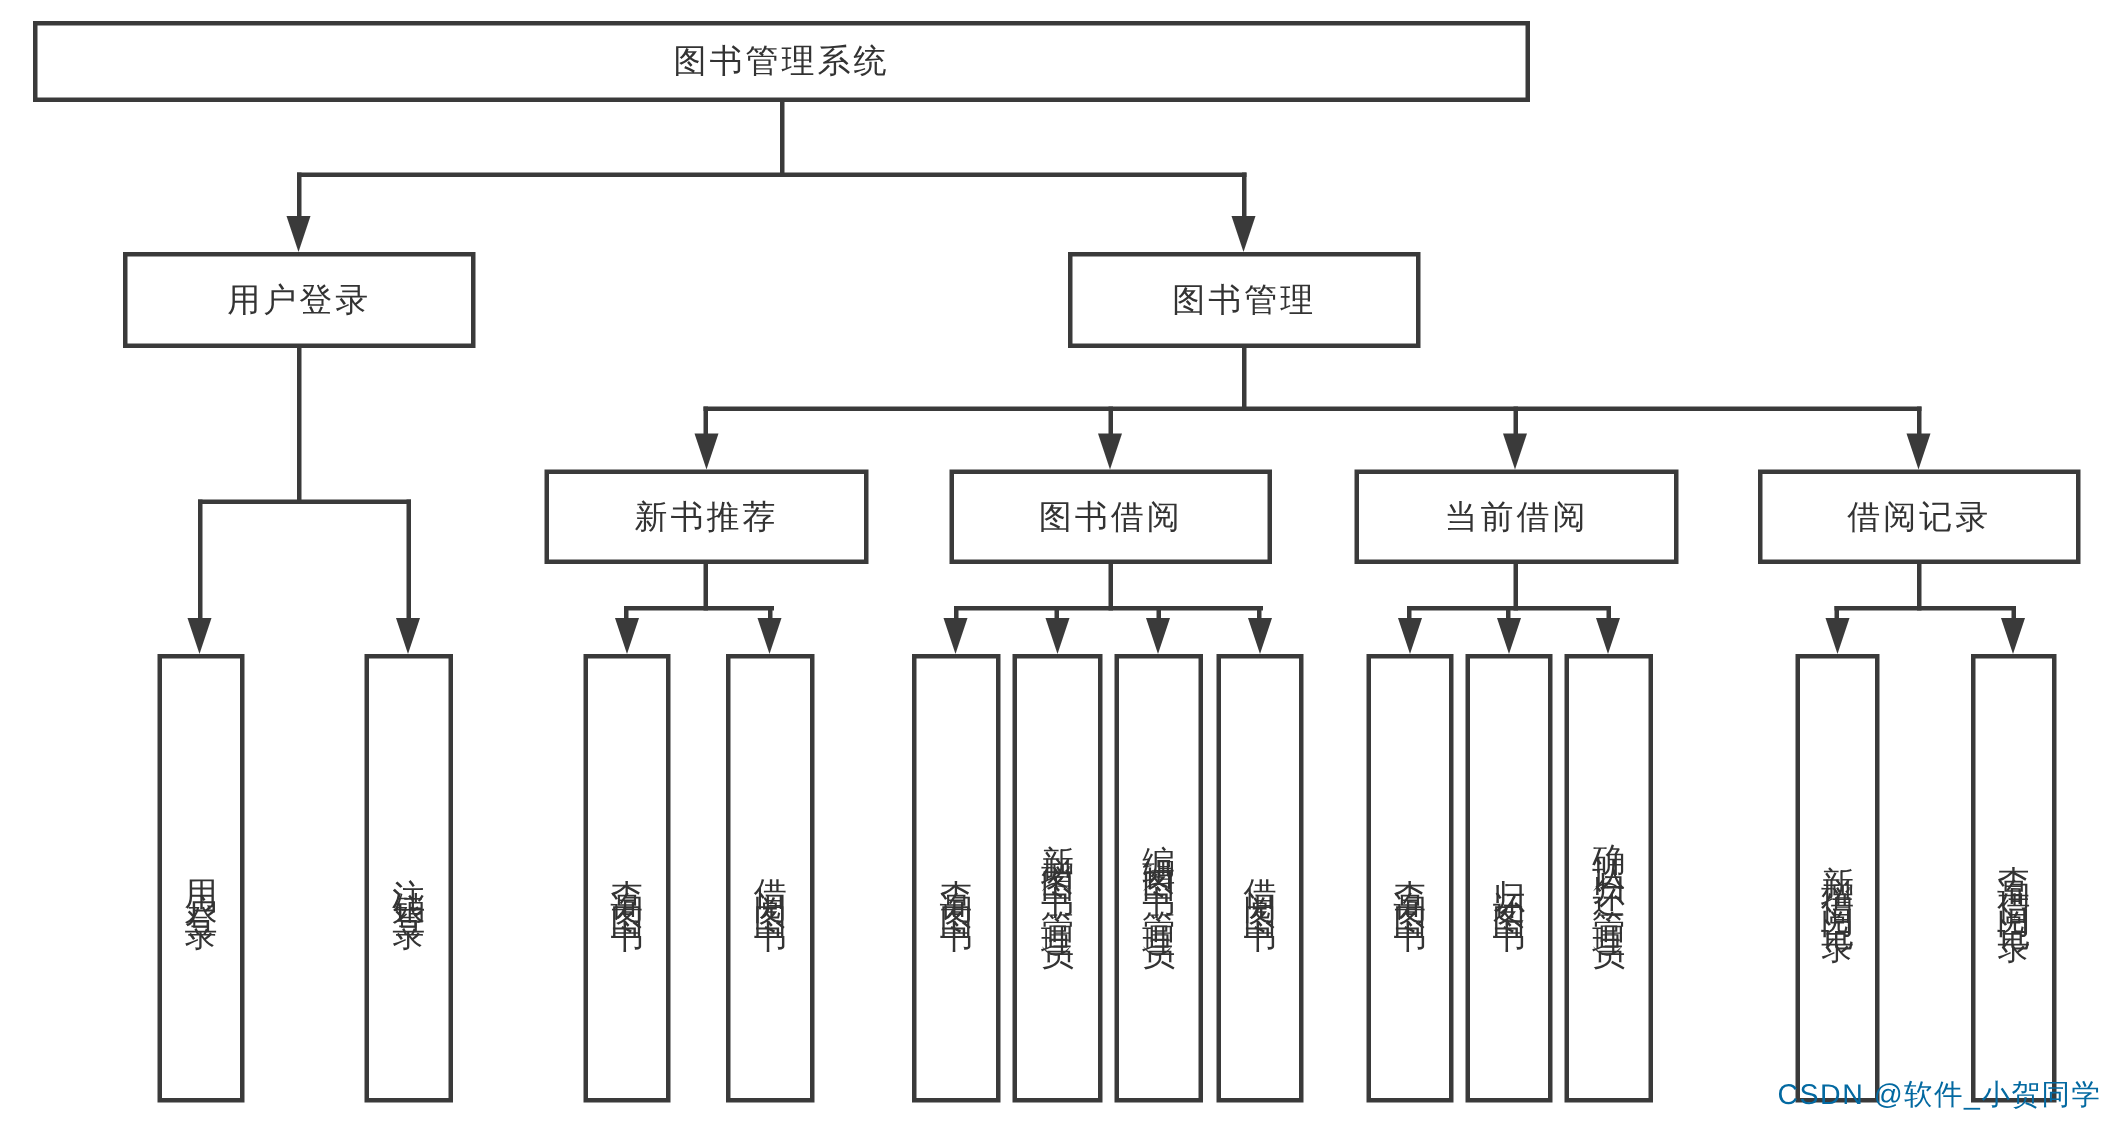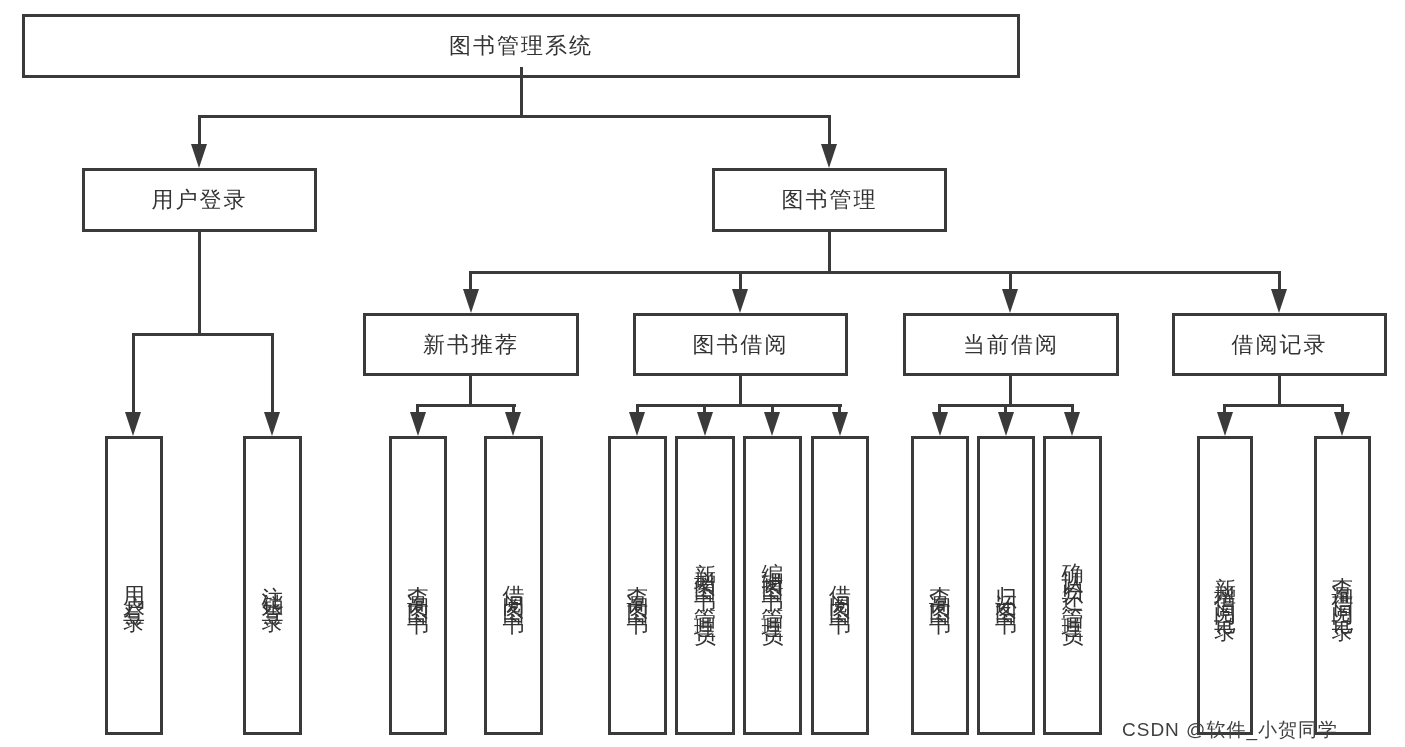--- a/index.html
+++ b/index.html
@@ -33,27 +33,27 @@
     line-height:1;
   }
   .line{position:absolute;background:#3a3a3a;}
   .arrow{
     position:absolute;width:0;height:0;
     border-left:8px solid transparent;
     border-right:8px solid transparent;
     border-top:24px solid #3a3a3a;
   }
   .watermark{
-    position:absolute;left:1122px;top:717px;
-    font-size:19px;color:#404040;
+    position:absolute;left:1185px;top:717px;
+    font-size:19px;color:#0369a1;
     letter-spacing:1px;white-space:nowrap;
   }
 
   
-  #n-root{left:22px;top:14px;width:998px;height:64px;}
+  #n-root{left:22px;top:14px;width:998px;height:54px;}
   
   #n-login{left:82px;top:168px;width:235px;height:64px;}
   #n-mgmt{left:712px;top:168px;width:235px;height:64px;}
   
   #n-newbook{left:363px;top:313px;width:216px;height:63px;}
   #n-borrow{left:633px;top:313px;width:215px;height:63px;}
   #n-current{left:903px;top:313px;width:216px;height:63px;}
   #n-record{left:1172px;top:313px;width:215px;height:63px;}
   
   #l-ul1{left:105px;width:58px;}

